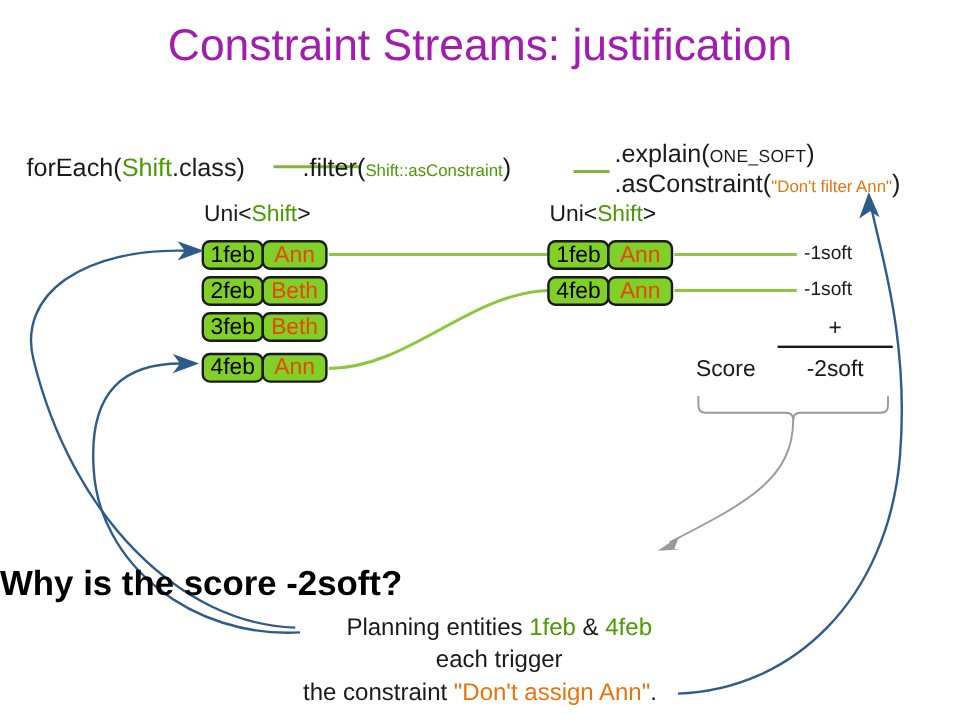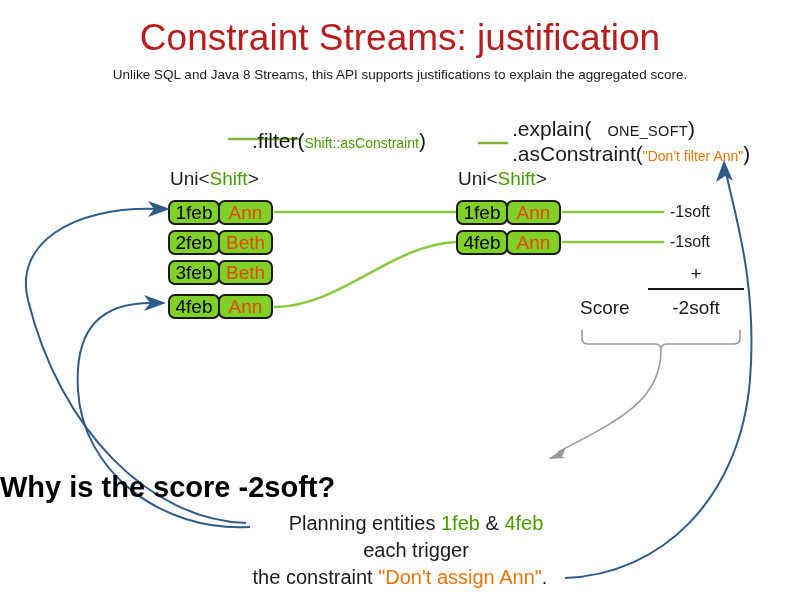--- a/index.html
+++ b/index.html
@@ -24,21 +24,21 @@
   .abs { position: absolute; }
 
   
   #title {
     left: 0; top: 16px;
     width: 800px;
     text-align: center;
     font-size: 37px;
     font-weight: normal;
     letter-spacing: 0px;
-    color: #b91c1c;
+    color: #a21caf;
     line-height: 44px;
     white-space: nowrap;
   }
   #subtitle {
     left: 0; top: 66px;
     width: 800px;
     text-align: center;
     font-size: 13.5px;
     color: #1a1a1a;
     line-height: 18px;
@@ -55,21 +55,20 @@
   .green-ident { color: #4a9a00; }
   .orange-str  { color: #e8740c; }
   .small-ident {
     font-size: 14px;
     color: #4a9a00;
   }
   .smallcaps {
     font-size: 14.5px;
     color: #1a1a1a;
     letter-spacing: 0.3px;
-    margin-left: 16px;
   }
   .small-orange {
     font-size: 14px;
     color: #e8740c;
   }
 
   #code-foreach { left: 22px;  top: 128px; }
   #code-filter  { left: 252px; top: 128px; }
   #code-penalize     { left: 512px; top: 116px; }
   #code-asconstraint { left: 512px; top: 141px; }
@@ -185,34 +184,34 @@
     height: 600px;
     pointer-events: none;
   }
 </style>
 </head>
 <body>
 
 <div id="stage">
 
   <div class="abs" id="title">Constraint Streams: justification</div>
-  <div class="abs" id="subtitle">Unlike SQL and Java 8 Streams, this API supports justifications to explain the aggregated score.</div>
 
   <svg class="overlay">
     <line x1="228" y1="139" x2="300" y2="139" stroke="#7fb539" stroke-width="2.5"></line>
     <line x1="478" y1="143" x2="508" y2="143" stroke="#7fb539" stroke-width="2.5"></line>
 
     <line x1="274" y1="212" x2="456" y2="212" stroke="#8dc63f" stroke-width="2.5"></line>
 
     <path d="M274,307 C 340,307 390,245 456,242" fill="none" stroke="#8dc63f" stroke-width="2.5"></path>
 
     <line x1="562" y1="212" x2="664" y2="212" stroke="#8dc63f" stroke-width="2.5"></line>
     <line x1="562" y1="242" x2="664" y2="242" stroke="#8dc63f" stroke-width="2.5"></line>
   </svg>
 
+  <div class="abs code" id="code-foreach"><span>forEach(</span><span class="green-ident">Shift</span><span>.class)</span></div>
 
   <div class="abs code" id="code-filter"><span>.filter(</span><span class="small-ident">Shift::asConstraint</span><span>)</span></div>
 
   <div class="abs code" id="code-penalize"><span>.explain(</span><span class="smallcaps">ONE_SOFT</span><span>)</span></div>
 
   <div class="abs code" id="code-asconstraint"><span>.asConstraint(</span><span class="small-orange">"</span><span class="small-orange">Don't filter Ann</span><span class="small-orange">"</span><span>)</span></div>
 
   <div class="abs uni-caption" id="uni-left"><span>Uni&lt;</span><span class="green-ident">Shift</span><span>&gt;</span></div>
 
   <div class="shift-row" style="left:168px; top:200px;">

